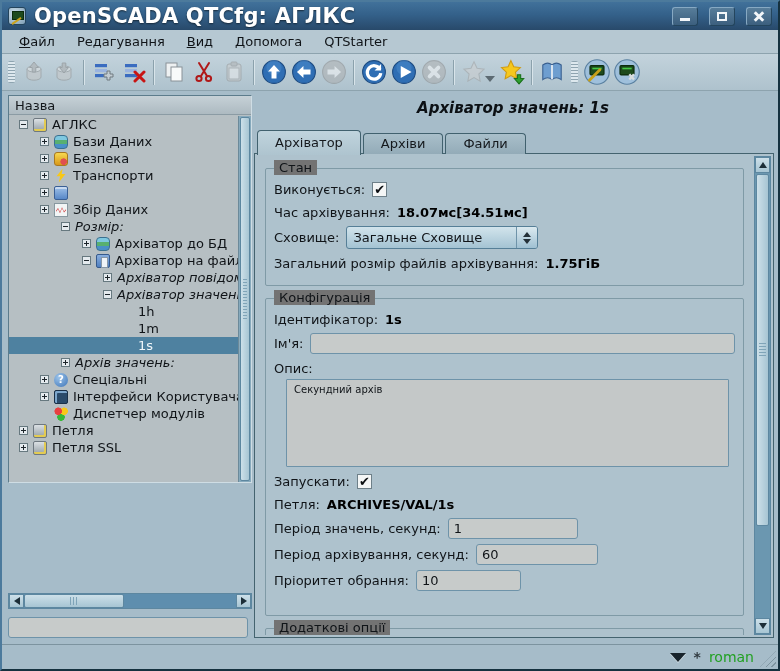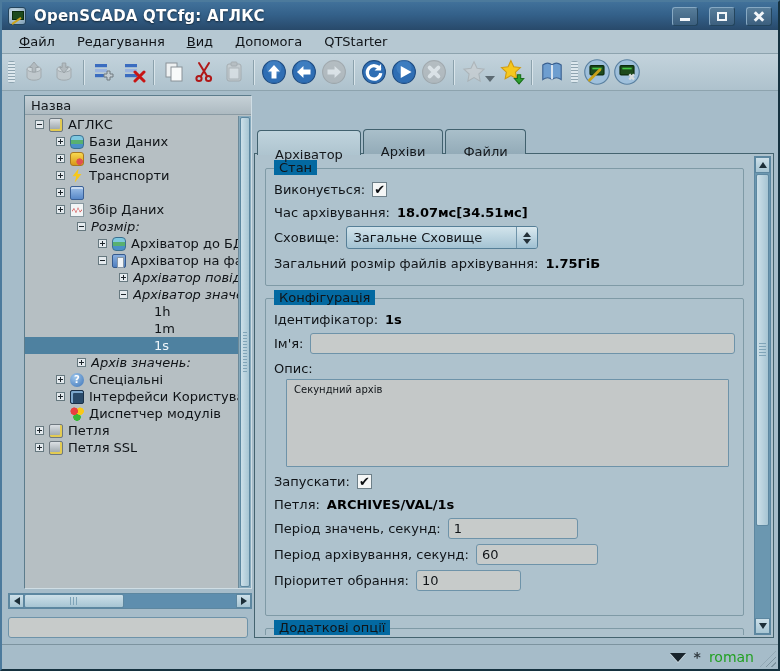--- a/index.html
+++ b/index.html
@@ -12,21 +12,21 @@
   }
   
   .titlebar{height:28px;flex:none;display:flex;align-items:center;gap:8px;padding:0 6px;
     background:linear-gradient(180deg,#41719a 0%,#34618a 45%,#28496a 100%);}
   .appicon{width:18px;height:18px;flex:none;border-radius:3px;position:relative;
     background:radial-gradient(circle at 35% 35%,#cfe0ea,#7d9cb4);border:1px solid #24445c;}
   .appicon::before{content:"";position:absolute;left:3px;top:3px;width:10px;height:7px;
     background:#1d4a1d;border:1px solid #0c2c0c;}
   .appicon::after{content:"";position:absolute;left:2px;bottom:2px;width:11px;height:2px;
     background:#caa21c;transform:rotate(-35deg);}
-  .wtitle{flex:1;color:#ffffff;font-weight:bold;font-size:15px;letter-spacing:.2px;
+  .wtitle{flex:1;color:#ffffff;font-weight:bold;font-size:21px;letter-spacing:.2px;
     text-shadow:0 1px 2px #16293a;white-space:nowrap;overflow:hidden;}
   .wbtn{width:26px;height:19px;flex:none;border-radius:3px;margin-left:3px;
     background:linear-gradient(180deg,#577d9a,#3c5f7e);
     border:1px solid;border-color:#87a9c3 #24455d #24455d #87a9c3;
     display:flex;align-items:center;justify-content:center;color:#fff;}
   .g-min{width:10px;height:3px;background:#f2f6f9;margin-top:7px;}
   .g-max{width:10px;height:9px;border:2px solid #f2f6f9;}
   .g-close{position:relative;width:12px;height:12px;}
   .g-close::before,.g-close::after{content:"";position:absolute;left:0;top:5px;width:12px;height:3px;background:#f2f6f9;}
   .g-close::before{transform:rotate(45deg);} .g-close::after{transform:rotate(-45deg);}
@@ -43,21 +43,21 @@
   .tsep{width:2px;height:25px;flex:none;margin:0 4px;border-left:1px solid #8ba1ac;border-right:1px solid #d8e4ea;}
   .tbtn{width:30px;height:30px;flex:none;display:flex;align-items:center;justify-content:center;border-radius:3px;}
   .tbtn svg{display:block;}
   .tbtn.dis{filter:grayscale(.9) opacity(.55);}
   .dd-arrow{width:0;height:0;border-left:5px solid transparent;border-right:5px solid transparent;
     border-top:6px solid #5c6a72;margin:14px 2px 0 -4px;}
   
   .main{flex:1;position:relative;background:#a6bcc9;}
   
   .leftpanel{position:absolute;left:6px;top:4px;width:244px;bottom:8px;}
-  .treewidget{position:absolute;top:0;left:16px;right:0;height:494px;
+  .treewidget{position:absolute;top:0;left:0;right:0;height:388px;
     border:1px solid;border-color:#5c7c8c #cfdde4 #cfdde4 #5c7c8c;background:#b6bfc3;overflow:hidden;}
   .tree-header{height:19px;line-height:19px;padding-left:6px;font-size:13px;color:#14181c;
     background:linear-gradient(180deg,#c6d1d7,#adbac1);border-bottom:1px solid #8b9ba4;}
   .tree-body{position:absolute;top:20px;left:0;right:13px;bottom:0;overflow:hidden;}
   .trow{display:flex;align-items:center;height:17px;line-height:17px;white-space:nowrap;
     padding-left:calc(10px + var(--d)*21px);}
   .trow.sel{background:#4e81a0;color:#f0f6fa;}
   .trow.it .tlabel{font-style:italic;}
   .tlabel{overflow:hidden;text-overflow:clip;}
   .exp{width:9px;height:9px;flex:none;margin-right:5px;position:relative;
@@ -110,35 +110,35 @@
     background:repeating-linear-gradient(90deg,#7fa4b8 0 1px,transparent 1px 3px);}
   .htrack-rest{flex:1;}
   .tree-filter{position:absolute;top:522px;left:0;right:4px;height:21px;}
   .tin{width:100%;height:100%;background:#c7cbca;border:1px solid #6e93a9;border-radius:3px;
     font-family:"DejaVu Sans",sans-serif;font-size:13px;color:#101418;padding:0 5px;outline:none;}
   
   .rightpanel{position:absolute;left:250px;top:2px;right:4px;bottom:6px;}
   .ptitle{position:absolute;top:6px;left:0;right:0;text-align:center;
     font-weight:bold;font-style:italic;font-size:15px;color:#0c1014;}
   .tabs{position:absolute;top:35px;left:5px;right:0;height:26px;display:flex;align-items:flex-end;z-index:2;}
-  .tab{padding:12px 17px;border:1px solid #41616e;border-bottom:none;border-radius:4px 4px 0 0;
+  .tab{padding:0 17px;border:1px solid #41616e;border-bottom:none;border-radius:4px 4px 0 0;
     background:linear-gradient(180deg,#a9bfca,#93abb8);height:21px;line-height:20px;margin-right:2px;color:#15191d;}
   .tab.active{background:linear-gradient(180deg,#c0d4dd,#aec4cf);height:25px;line-height:24px;margin-bottom:-1px;}
   .frame{position:absolute;top:60px;left:2px;right:0;bottom:0;border:1px solid #44636f;background:#aec2cd;}
   .content{position:absolute;top:2px;left:4px;right:23px;bottom:2px;overflow:hidden;}
   .vscroll2{position:absolute;top:2px;right:2px;bottom:2px;width:17px;background:#6b97b0;border:1px solid #5d87a0;}
   .vbtn{position:absolute;left:0;right:0;height:16px;display:flex;align-items:center;justify-content:center;
     background:linear-gradient(180deg,#cde0e9,#a7c5d3);border:1px solid #5d87a0;}
   .vbtn.top{top:0;} .vbtn.bot{bottom:0;}
   .vthumb2{position:absolute;left:1px;right:1px;top:17px;height:352px;border-radius:2px;
     background:linear-gradient(90deg,#cde0e9,#a7c5d3);border:1px solid #5d87a0;}
   .vthumb2::after{content:"";position:absolute;left:2px;right:2px;top:50%;height:14px;transform:translateY(-50%);
     background:repeating-linear-gradient(180deg,#7fa4b8 0 1px,transparent 1px 3px);}
   .group{position:relative;border:1px solid #7f9aa6;border-radius:2px;margin:12px 6px 0 6px;padding:6px 8px 8px 8px;}
-  .gtitle{position:absolute;top:-9px;left:8px;background:#0369a1;padding:0 5px;font-size:13px;}
+  .gtitle{position:absolute;top:-9px;left:8px;background:#737373;padding:0 5px;font-size:13px;}
   .frow{display:flex;align-items:center;margin:5px 0;gap:7px;min-height:18px;}
   .val{font-weight:bold;color:#000;}
   .cb{width:15px;height:15px;flex:none;background:#f4f6f6;border:1px solid #6e8089;
     display:flex;align-items:center;justify-content:center;font-size:13px;line-height:13px;color:#0a0d10;}
   .combo{width:192px;height:23px;display:flex;align-items:stretch;border:1px solid #567f97;border-radius:3px;
     background:linear-gradient(180deg,#d2e4ec,#a4c3d3);overflow:hidden;}
   .combo-text{flex:1;line-height:21px;padding-left:6px;white-space:nowrap;overflow:hidden;}
   .combo-btn{width:21px;flex:none;border-left:1px solid #6e93a9;display:flex;flex-direction:column;
     align-items:center;justify-content:center;gap:2px;background:linear-gradient(180deg,#dceaf0,#9fc0d2);}
   .combo-btn .t{width:0;height:0;border-left:4px solid transparent;border-right:4px solid transparent;}
@@ -435,20 +435,21 @@
         <span class="sbtn">
             <span class="tri-r"></span>
           </span>
       </div>
       <div class="tree-filter">
         <input class="tin" readonly="" value="" style="">
       </div>
     </div>
 
     <div class="rightpanel">
+      <div class="ptitle">Архіватор значень: 1s</div>
       <div class="tabs">
         <span class="tab active">Архіватор</span>
         <span class="tab">Архіви</span>
         <span class="tab">Файли</span>
       </div>
       <div class="frame">
         <div class="content">
 
           <div class="group">
             <span class="gtitle">Стан</span>

